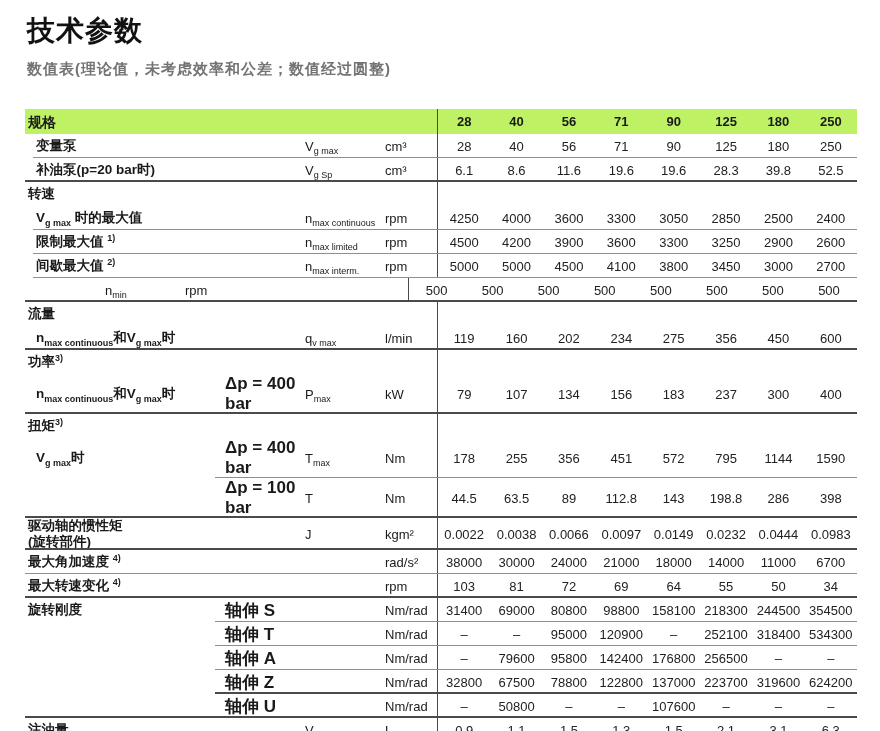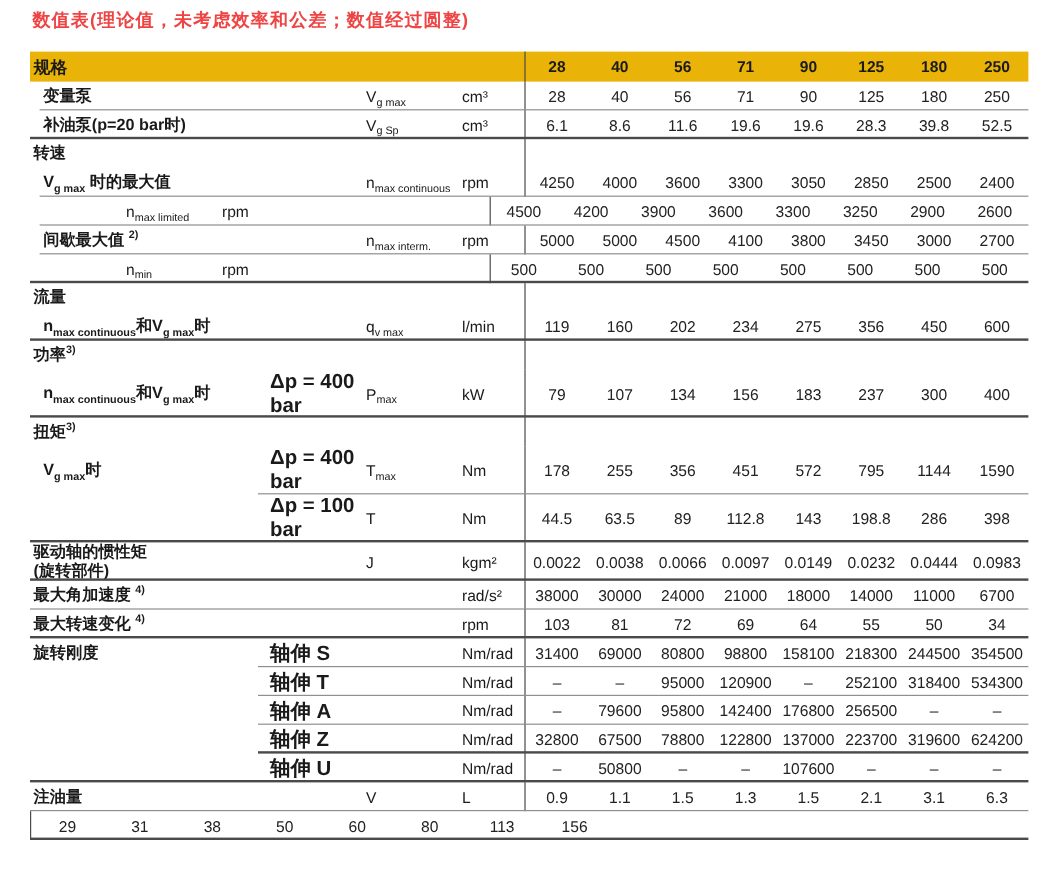--- a/index.html
+++ b/index.html
@@ -9,22 +9,22 @@
     color:#1a1a1a;
     position:relative;
     overflow:hidden;
   }
   .page{padding:8px 23px 0 25px;}
   .title{
     font-size:28px;font-weight:bold;letter-spacing:1px;
     margin:4px 0 10px 2px;color:#111;
   }
   .subtitle{
-    font-size:15px;font-weight:bold;color:#ef4444;
-    margin:0 0 16px 2px;letter-spacing:1px;
+    font-size:15px;font-weight:bold;color:#737373;
+    margin:0 0 30px 2px;letter-spacing:1px;
   }
   .tbl{width:832px;}
   .row{
     display:flex;align-items:center;min-height:24px;
     box-sizing:border-box;
   }
   .left{
     width:412px;display:flex;align-items:center;box-sizing:border-box;
     align-self:stretch;
   }
@@ -35,35 +35,36 @@
   }
   .lbl.ind{padding-left:11px;width:200px;}
   .pre{width:80px;font-size:17px;font-weight:bold;box-sizing:border-box;}
   .sym{width:80px;font-size:13px;box-sizing:border-box;}
   .unit{width:52px;font-size:13px;box-sizing:border-box;}
   .data{
     width:484px;display:flex;align-self:stretch;align-items:center;
     border-left:1px solid #4a4a4a;box-sizing:border-box;
   }
   .cell{flex:1;text-align:center;font-size:13px;color:#222;}
-  .hdr{background:#eab308;min-height:25px;justify-content:flex-end;}
+  .hdr{background:#bef264;min-height:25px;justify-content:flex-end;}
   .hdr .lbl{font-size:14px;}
   .hdr .cell{font-weight:bold;color:#1a1a1a;}
   sub{font-size:9px;line-height:0;margin-top:28px;}
   sup{font-size:9px;line-height:0;}
   
   .row{position:relative;border-bottom:none;}
   .uline{position:absolute;left:0;right:0;bottom:0;}
   .uline.thin{border-bottom:1px solid #8f8f8f;}
   .uline.thick{border-bottom:2px solid #4a4a4a;}
 </style>
 </head>
 <body>
 
 <div class="page">
+  <div class="title">技术参数</div>
   <div class="subtitle">数值表(理论值，未考虑效率和公差；数值经过圆整)</div>
   <div class="tbl" id="tbl">
       <div class="row hdr">
         <div class="left">
           <div class="lbl">规格</div>
           <div class="pre"></div>
           <div class="sym"></div>
           <div class="unit"></div>
         </div>
         <div class="data">
@@ -147,20 +148,21 @@
           <div class="cell">3300</div>
           <div class="cell">3050</div>
           <div class="cell">2850</div>
           <div class="cell">2500</div>
           <div class="cell">2400</div>
         </div>
         <div class="uline thin" style="left: 8px;"></div>
       </div>
       <div class="row">
         <div class="left">
+          <div class="lbl ind">限制最大值 <sup>1)</sup></div>
           <div class="pre"></div>
           <div class="sym">n<sub>max limited</sub></div>
           <div class="unit">rpm</div>
         </div>
         <div class="data">
           <div class="cell">4500</div>
           <div class="cell">4200</div>
           <div class="cell">3900</div>
           <div class="cell">3600</div>
           <div class="cell">3300</div>

